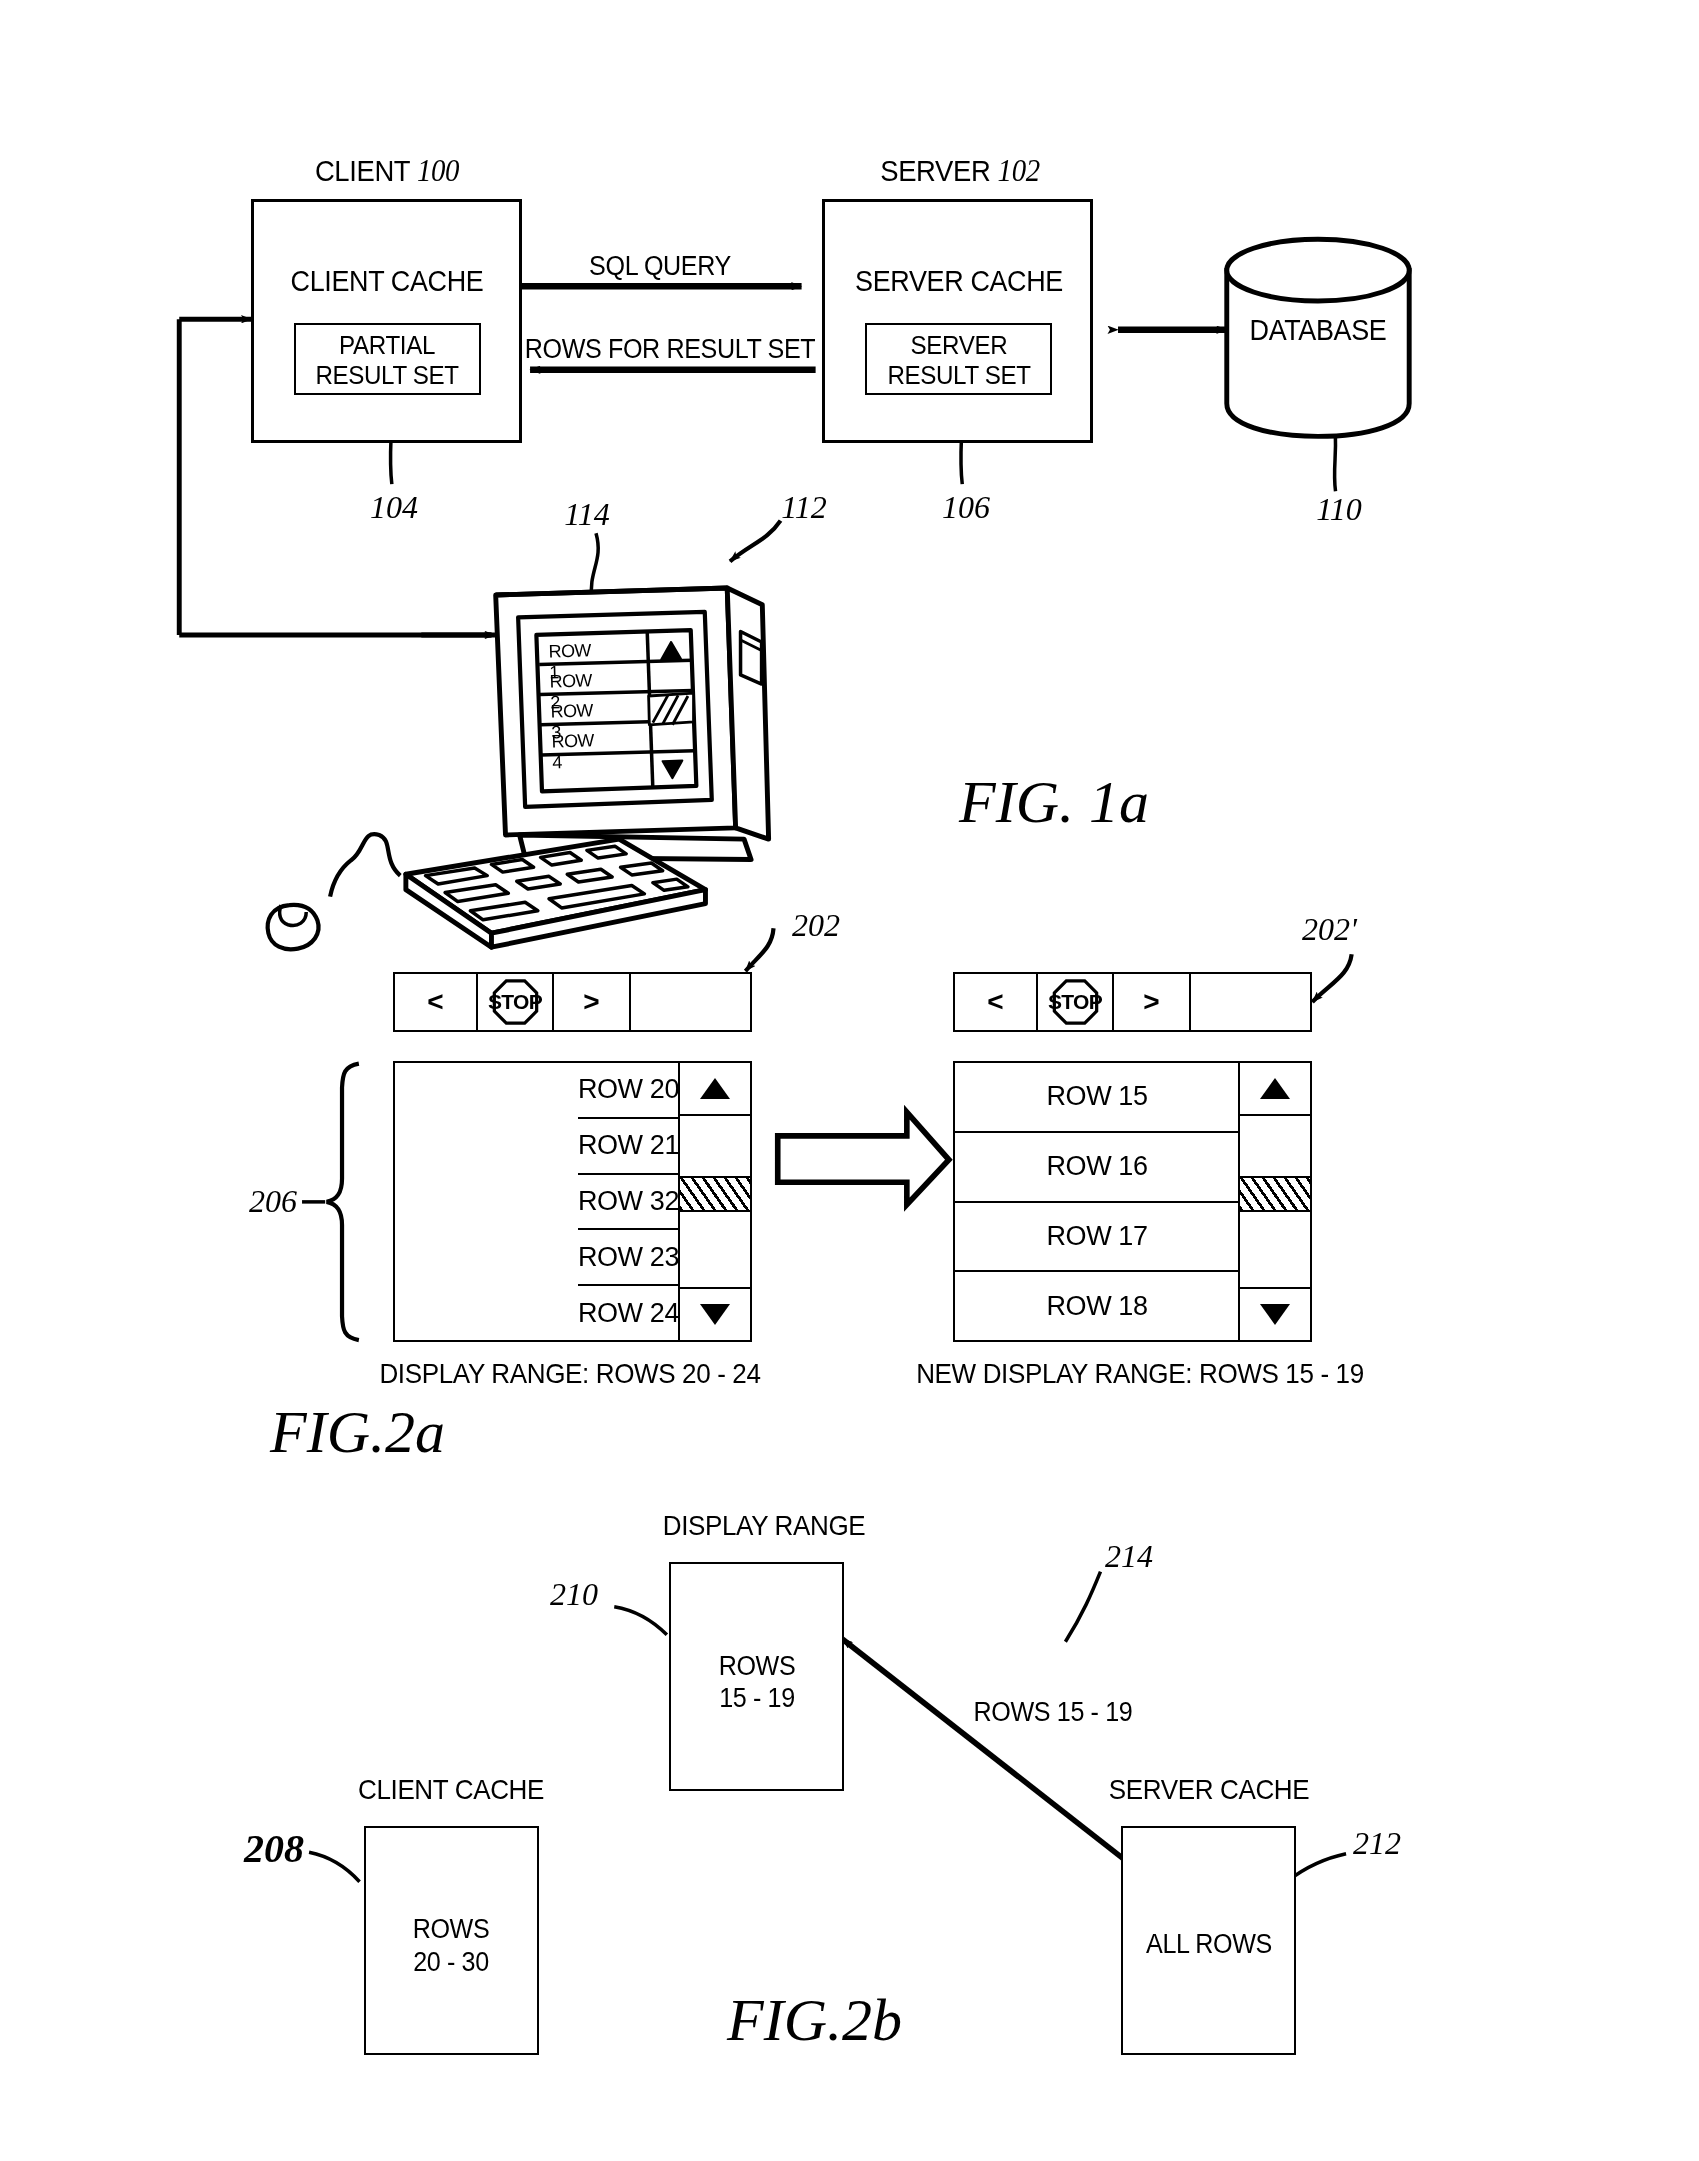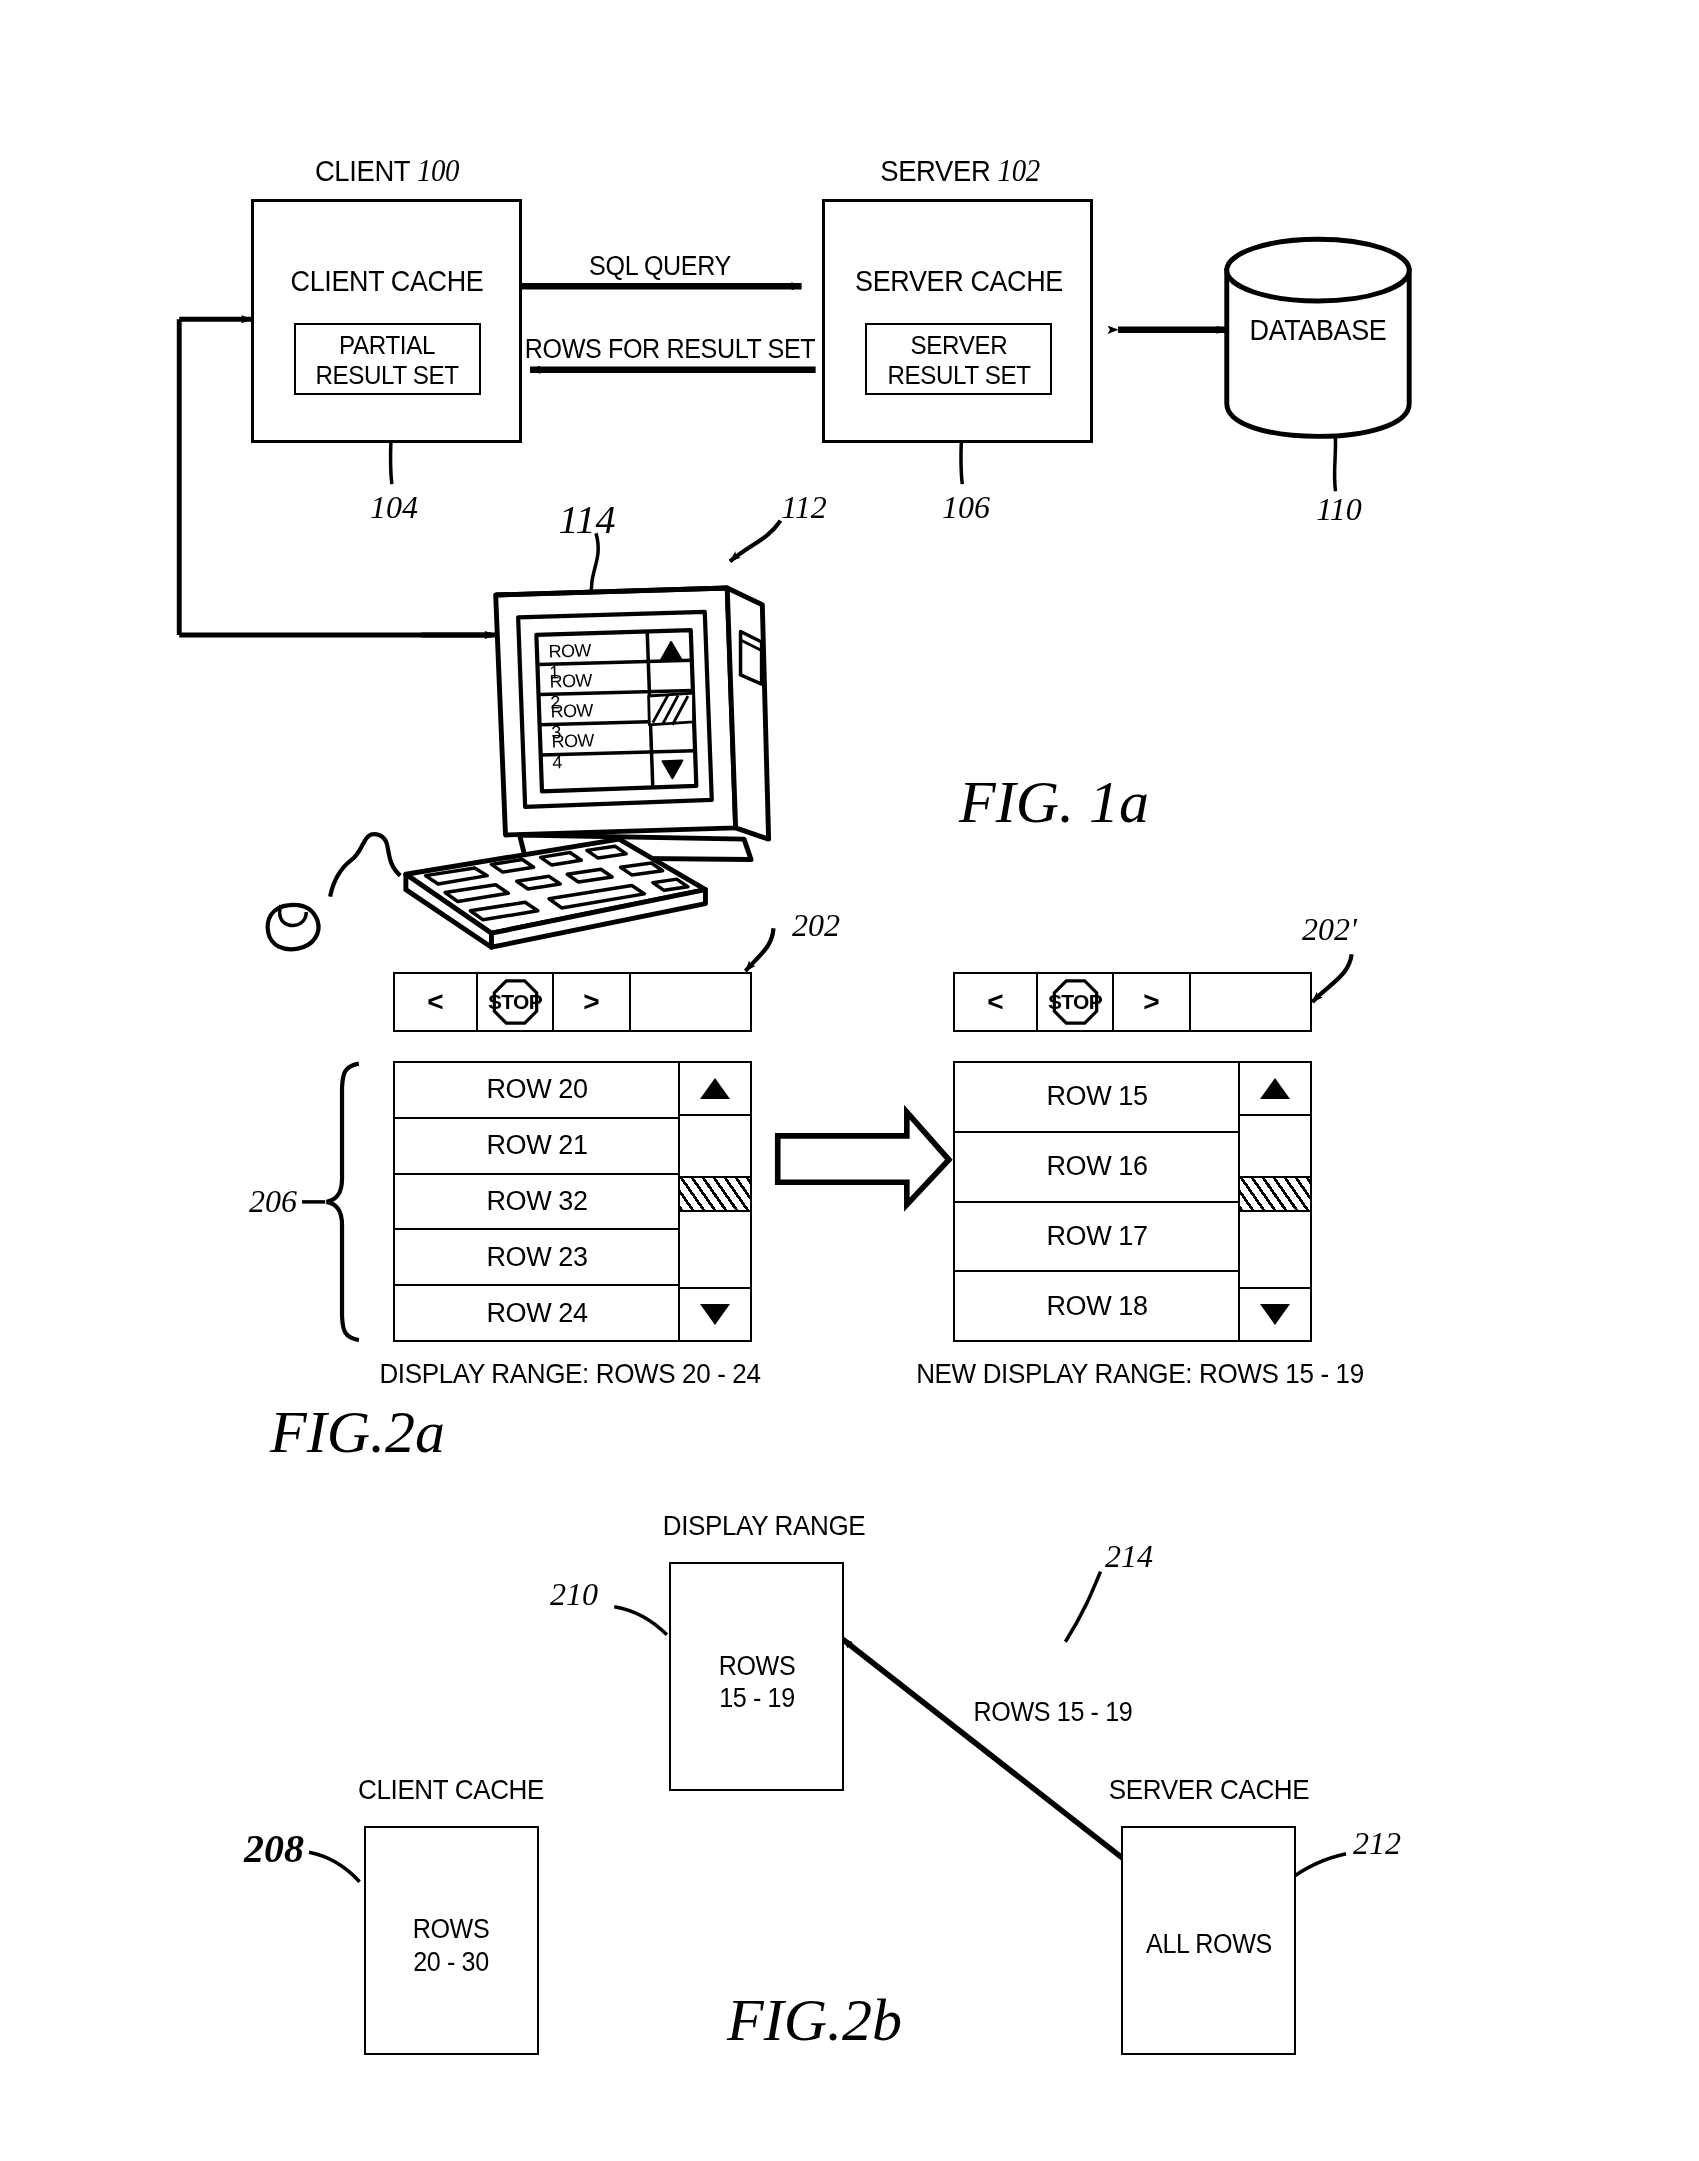--- a/index.html
+++ b/index.html
@@ -282,21 +282,21 @@
     <div class="t ctr" style="left:959px; top:360px; font-size:26px;">RESULT SET</div>
     <div class="ref ctr" style="left:966px; top:489px; font-size:32px;">106</div>
 
     <svg class="layer" viewBox="0 0 2422 3080">
       <path d="M1748,385 L1748,575 C1748,605 1808,622 1878,622 C1948,622 2008,605 2008,575 L2008,385 Z" fill="#fff" stroke="#000" stroke-width="7"></path>
       <ellipse cx="1878" cy="385" rx="130" ry="44" fill="#fff" stroke="#000" stroke-width="7"></ellipse>
     </svg>
     <div class="t ctr" style="left:1318px; top:314px; font-size:29px;">DATABASE</div>
     <div class="ref ctr" style="left:1339px; top:491px; font-size:32px;">110</div>
 
-    <div class="ref ctr" style="left:587px; top:496px; font-size:40px;">114</div>
+    <div class="ref ctr" style="left:587px; top:496px; font-size:32px;">114</div>
     <div class="ref ctr" style="left:804px; top:489px; font-size:32px;">112</div>
 
     <div class="mini">
       <div class="mrow" style="left:549px; top:641px; transform:rotate(-1.6deg);">ROW 1</div>
       <div class="mrow" style="left:550px; top:671px; transform:rotate(-1.6deg);">ROW 2</div>
       <div class="mrow" style="left:551px; top:701px; transform:rotate(-1.6deg);">ROW 3</div>
       <div class="mrow" style="left:552px; top:731px; transform:rotate(-1.6deg);">ROW 4</div>
     </div>
 
     <div class="figlbl" style="left:959px; top:768px; font-size:60px;">FIG. 1a</div>
@@ -324,21 +324,21 @@
           </span>
         </div>
         <div style="width:77px;">
           <span>&gt;</span>
         </div>
         <div style="flex:1 1 auto;">
           <span></span>
         </div>
       </div>
 
-      <div class="rowlist" style="left:393px; top:1061px; width:288px; height:281px;">
+      <div class="rowlist" style="left:393px; top:1061px; width:288px; height:281px;align-items:flex-end;">
         <div class="r">ROW 20</div>
         <div class="r">ROW 21</div>
         <div class="r">ROW 32</div>
         <div class="r">ROW 23</div>
         <div class="r">ROW 24</div>
       </div>
 
       <div class="sbar" style="left:678px; top:1061px; width:74px; height:281px;">
         <div class="btn" style="height:53px;">
           <span class="tri up"></span>

